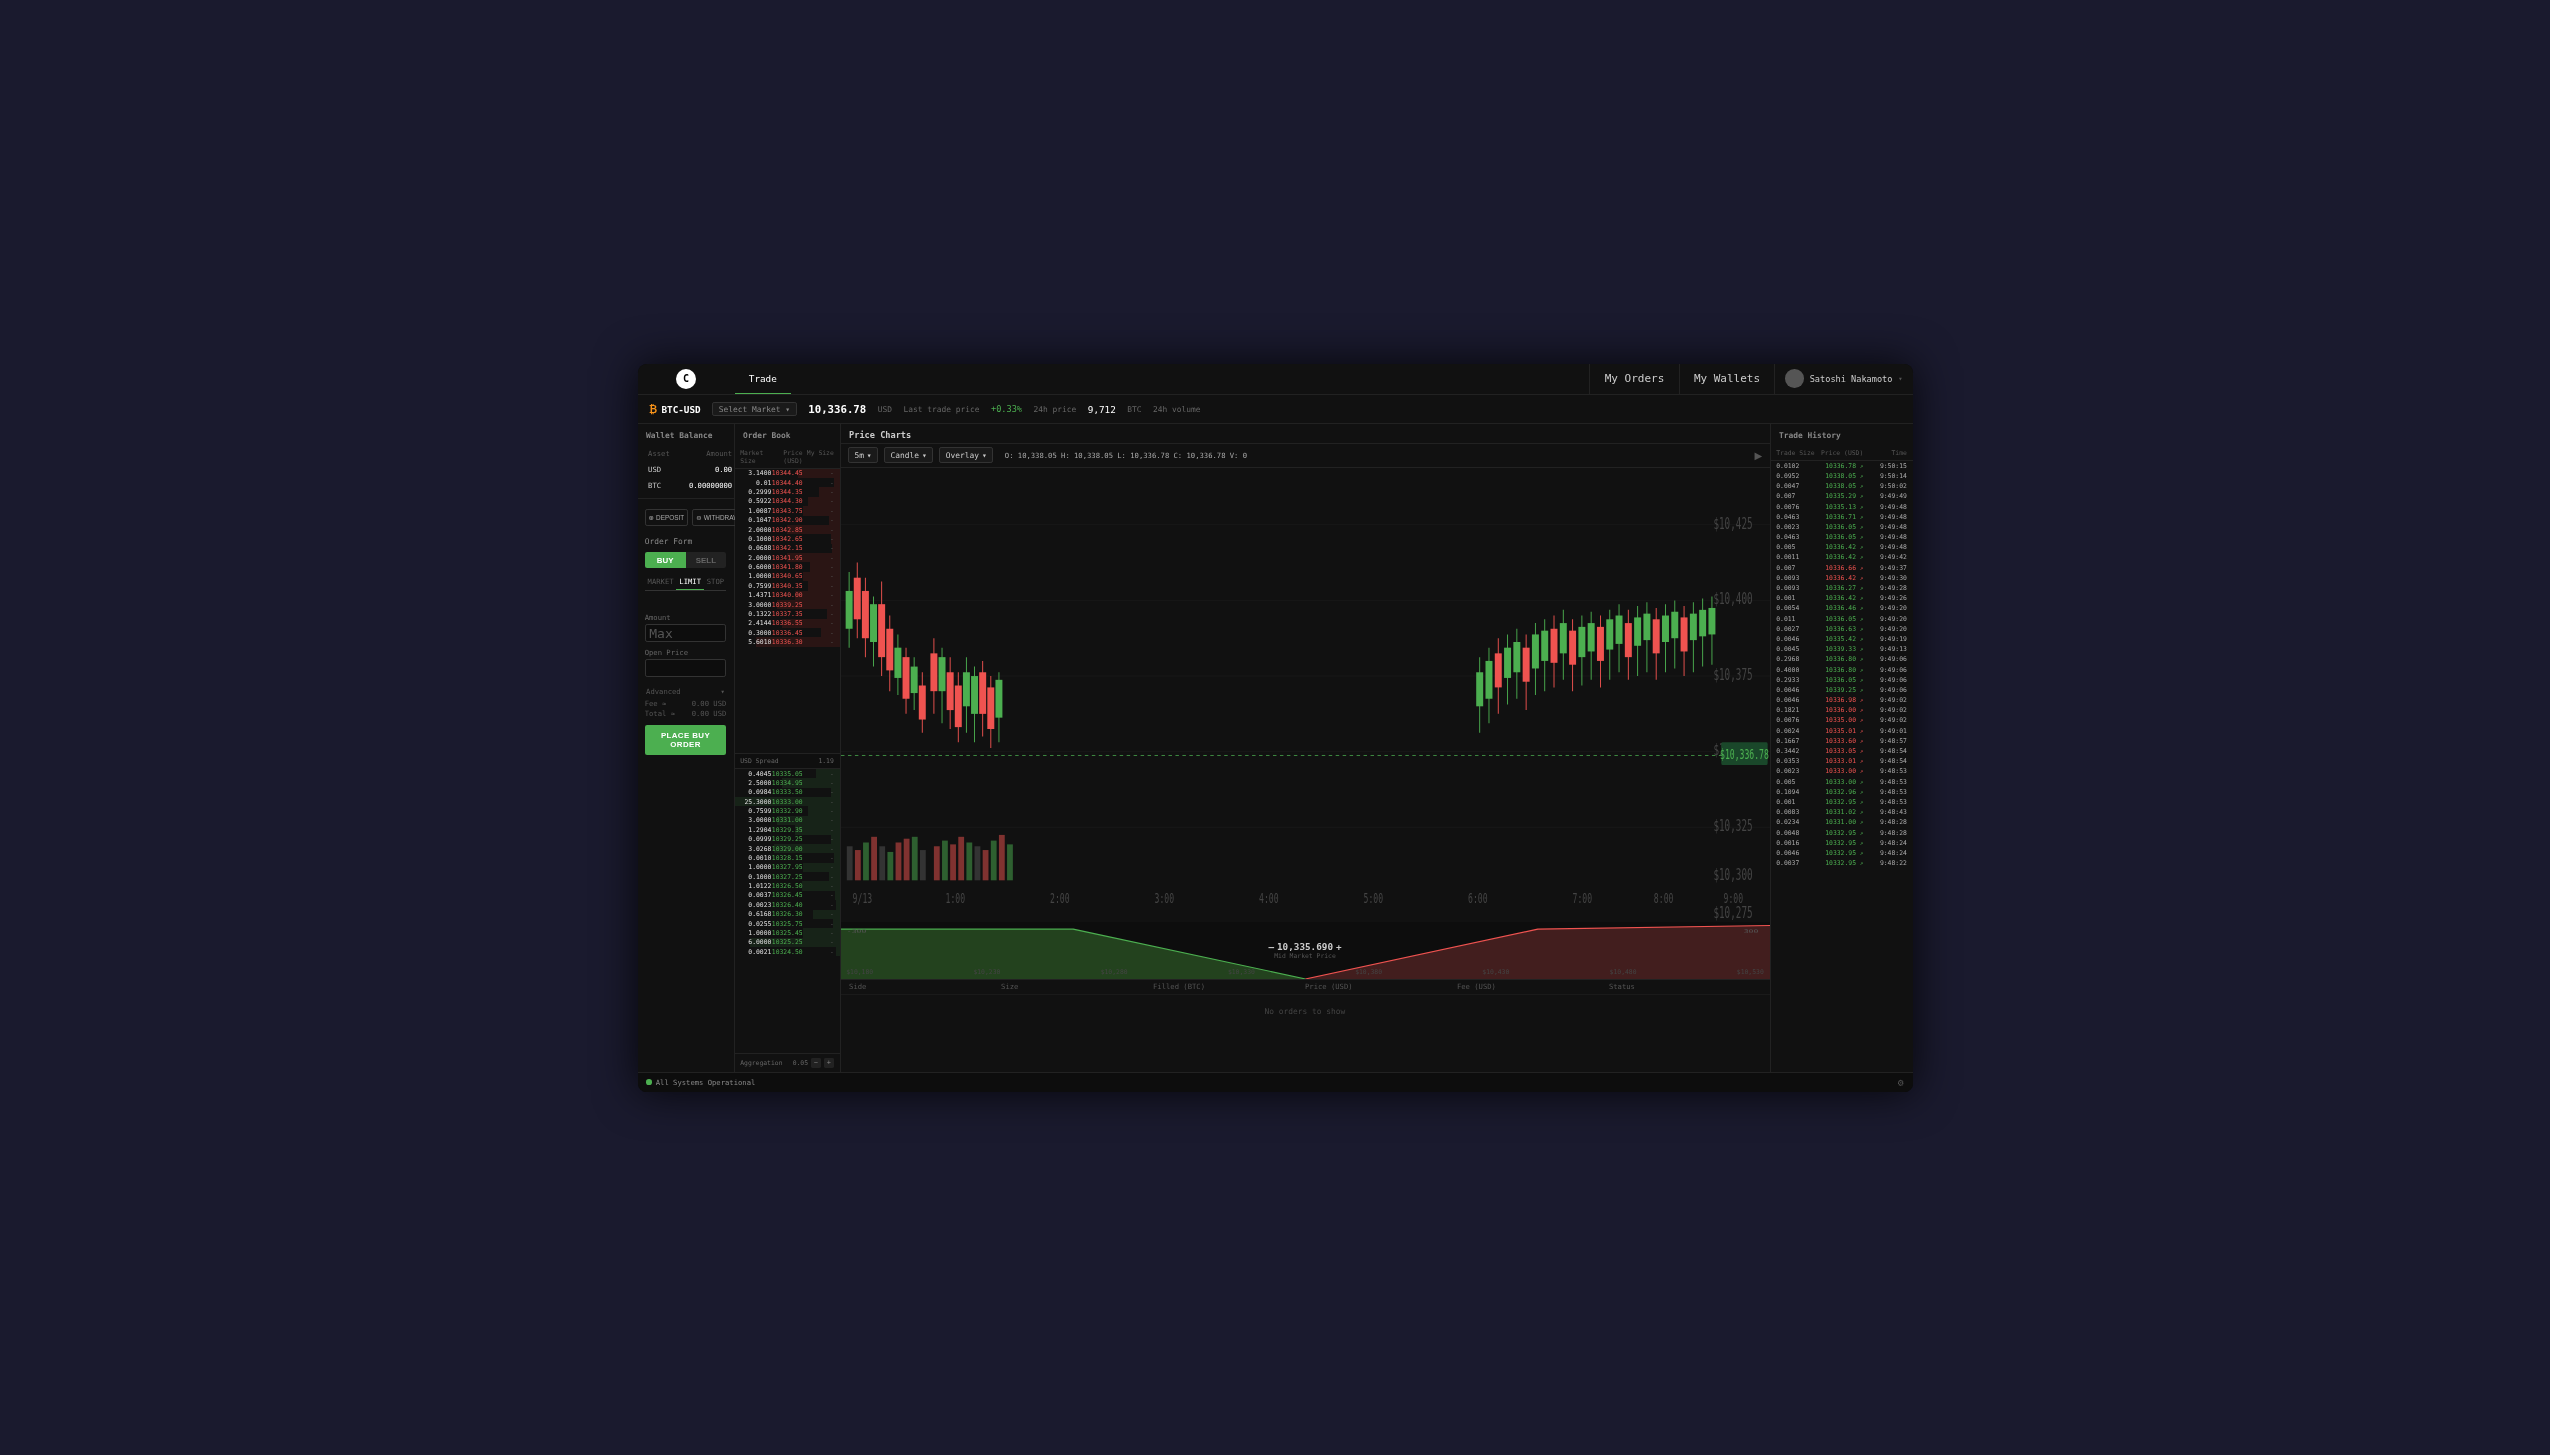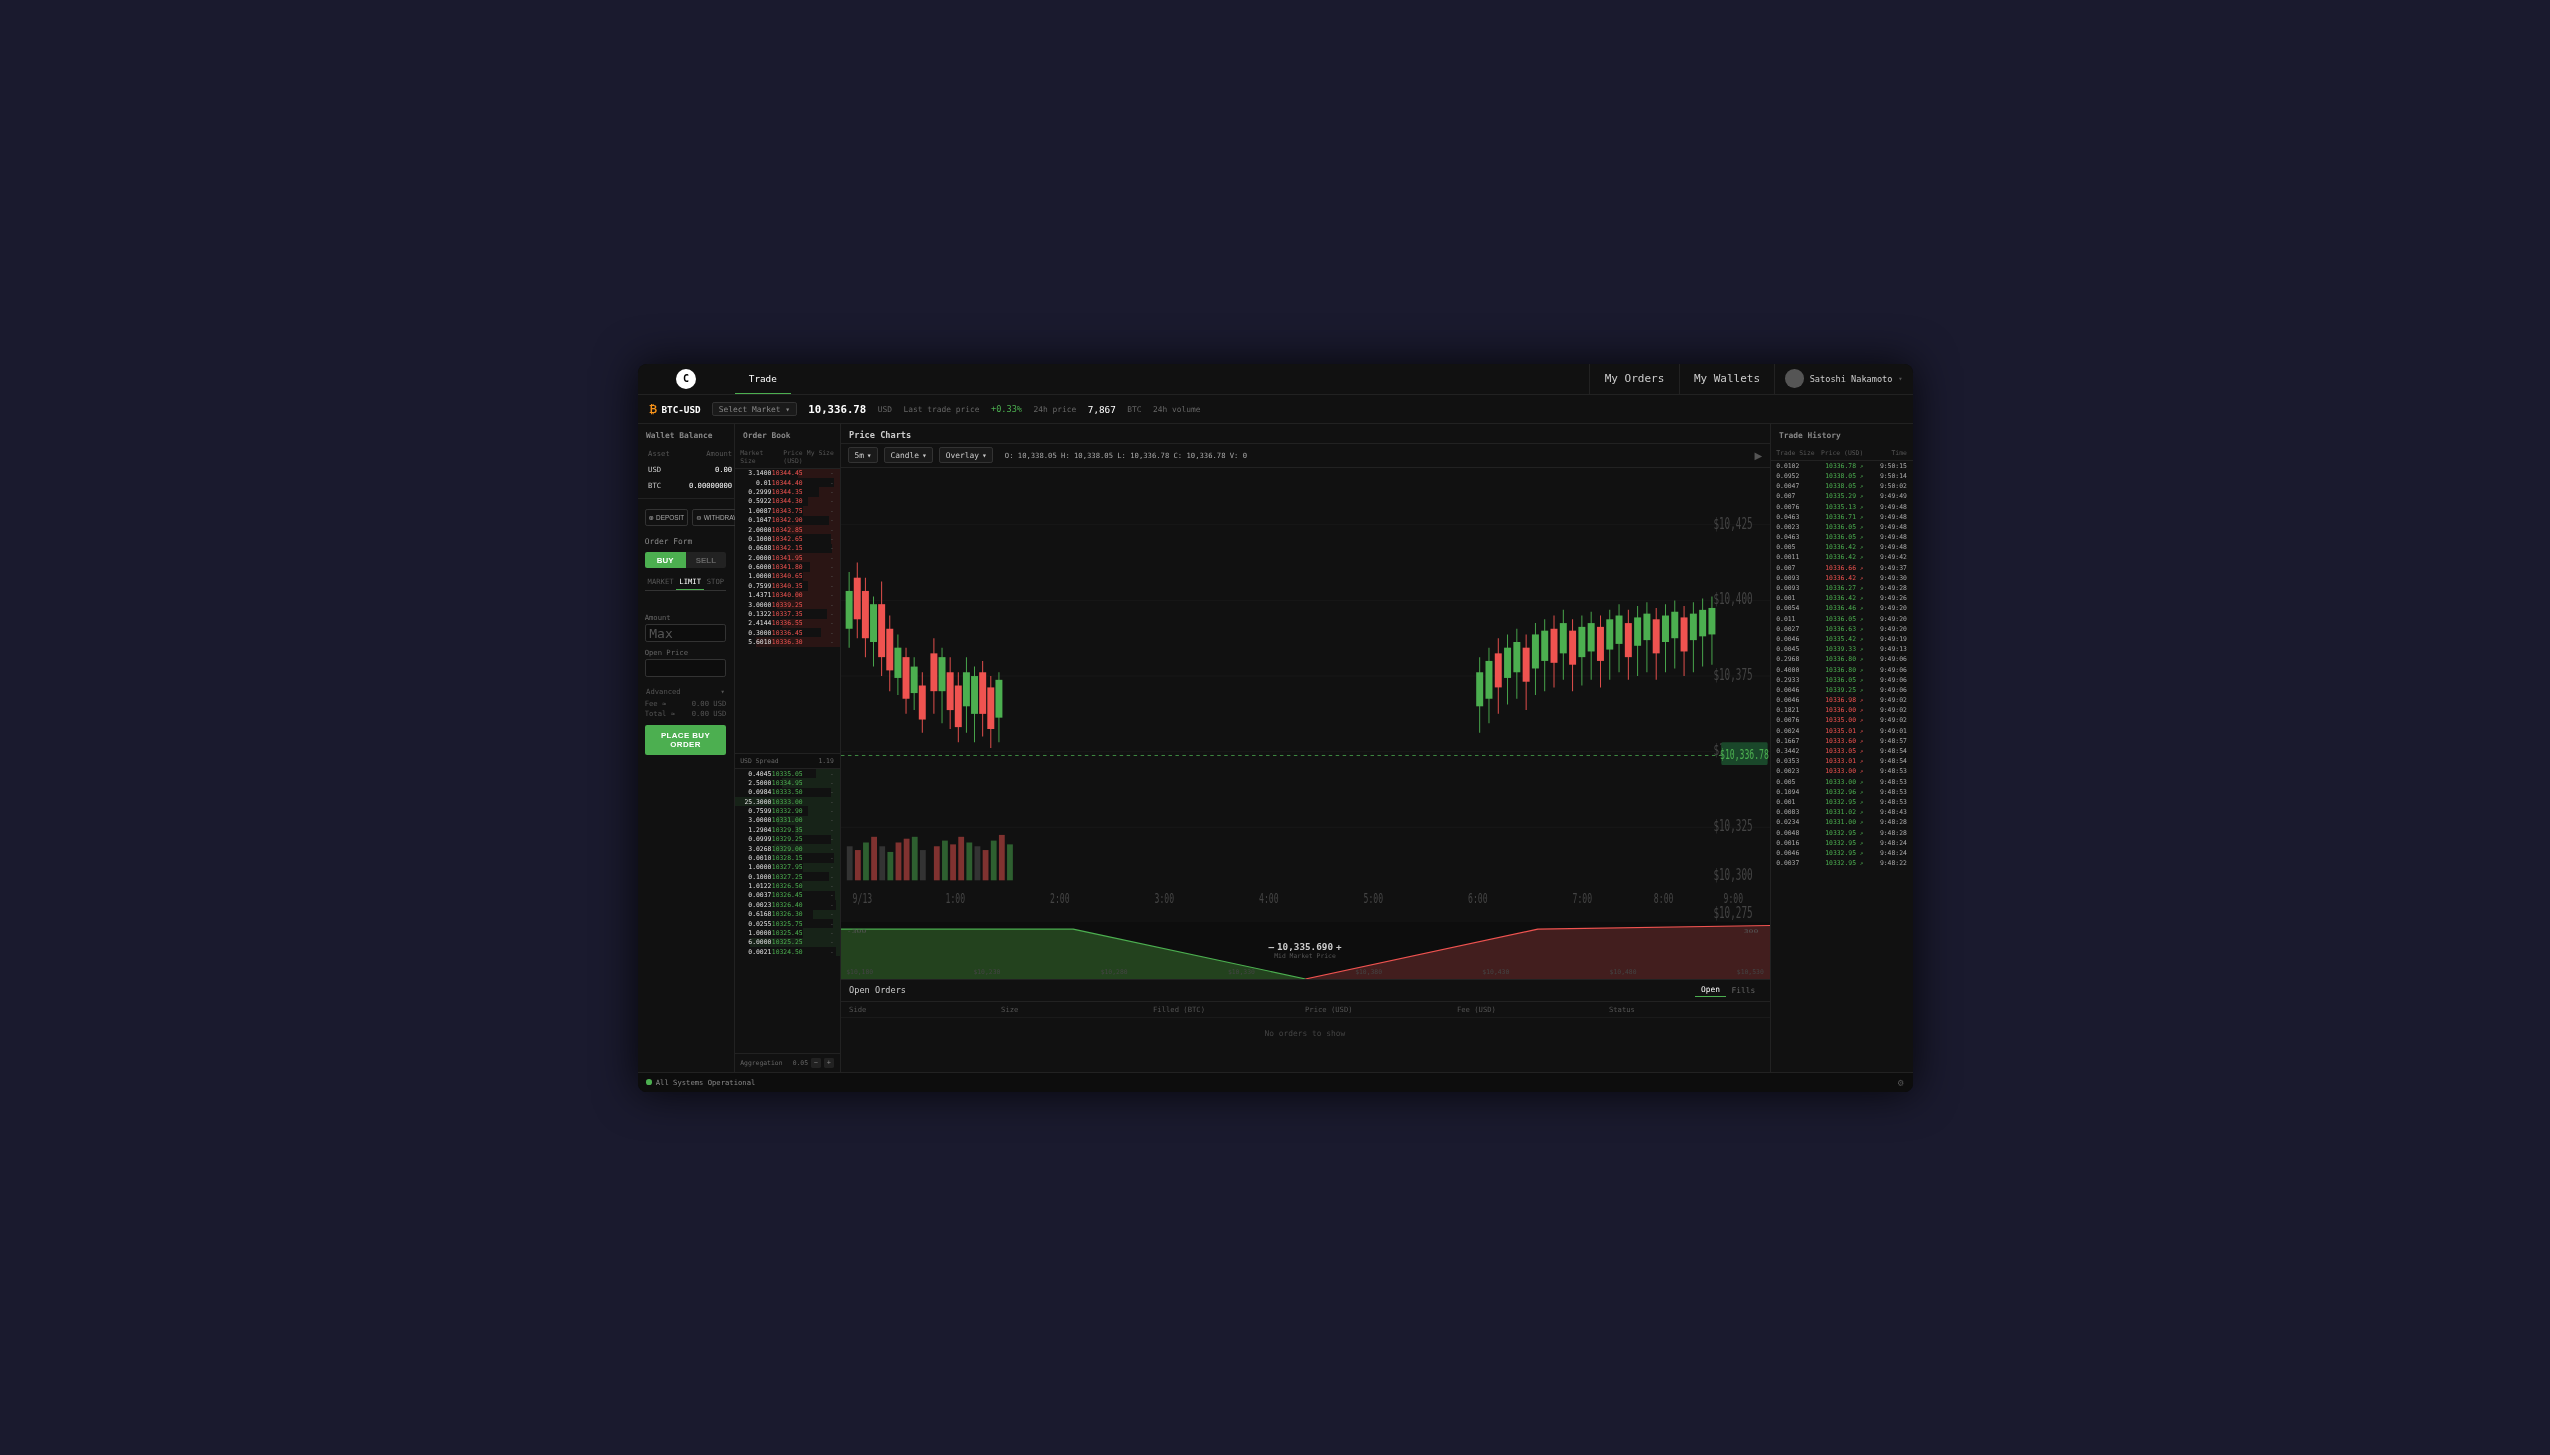--- a/index.html
+++ b/index.html
@@ -544,21 +544,21 @@
     <div class="ticker-pair">
       <span class="ticker-icon">₿</span>
       <span>BTC-USD</span>
     </div>
     <div class="select-market">Select Market ▾</div>
     <span class="ticker-price">10,336.78</span>
     <span class="ticker-label">USD</span>
     <span class="ticker-label">Last trade price</span>
     <span class="ticker-change">+0.33%</span>
     <span class="ticker-label">24h price</span>
-    <span class="ticker-volume">7,867</span>
+    <span class="ticker-volume">9,712</span>
     <span class="ticker-label">BTC</span>
     <span class="ticker-label">24h volume</span>
   </div>
 
   <div class="main-layout">
 
     <div class="left-panel">
       <div class="panel-title">Wallet Balance</div>
       <table class="wallet-table">
         <thead>
@@ -1103,25 +1103,20 @@
             <span>$10,280</span>
             <span>$10,330</span>
             <span>$10,380</span>
             <span>$10,430</span>
             <span>$10,480</span>
             <span>$10,530</span>
           </div>
         </div>
 
         <div class="open-orders-panel">
-          <div class="oo-header">
-            <span class="oo-title">Open Orders</span>
-            <span class="oo-tab active">Open</span>
-            <span class="oo-tab">Fills</span>
-          </div>
           <div class="oo-cols">
             <div class="oo-col">Side</div>
             <div class="oo-col">Size</div>
             <div class="oo-col">Filled (BTC)</div>
             <div class="oo-col">Price (USD)</div>
             <div class="oo-col">Fee (USD)</div>
             <div class="oo-col">Status</div>
           </div>
           <div class="oo-empty">No orders to show</div>
         </div>

